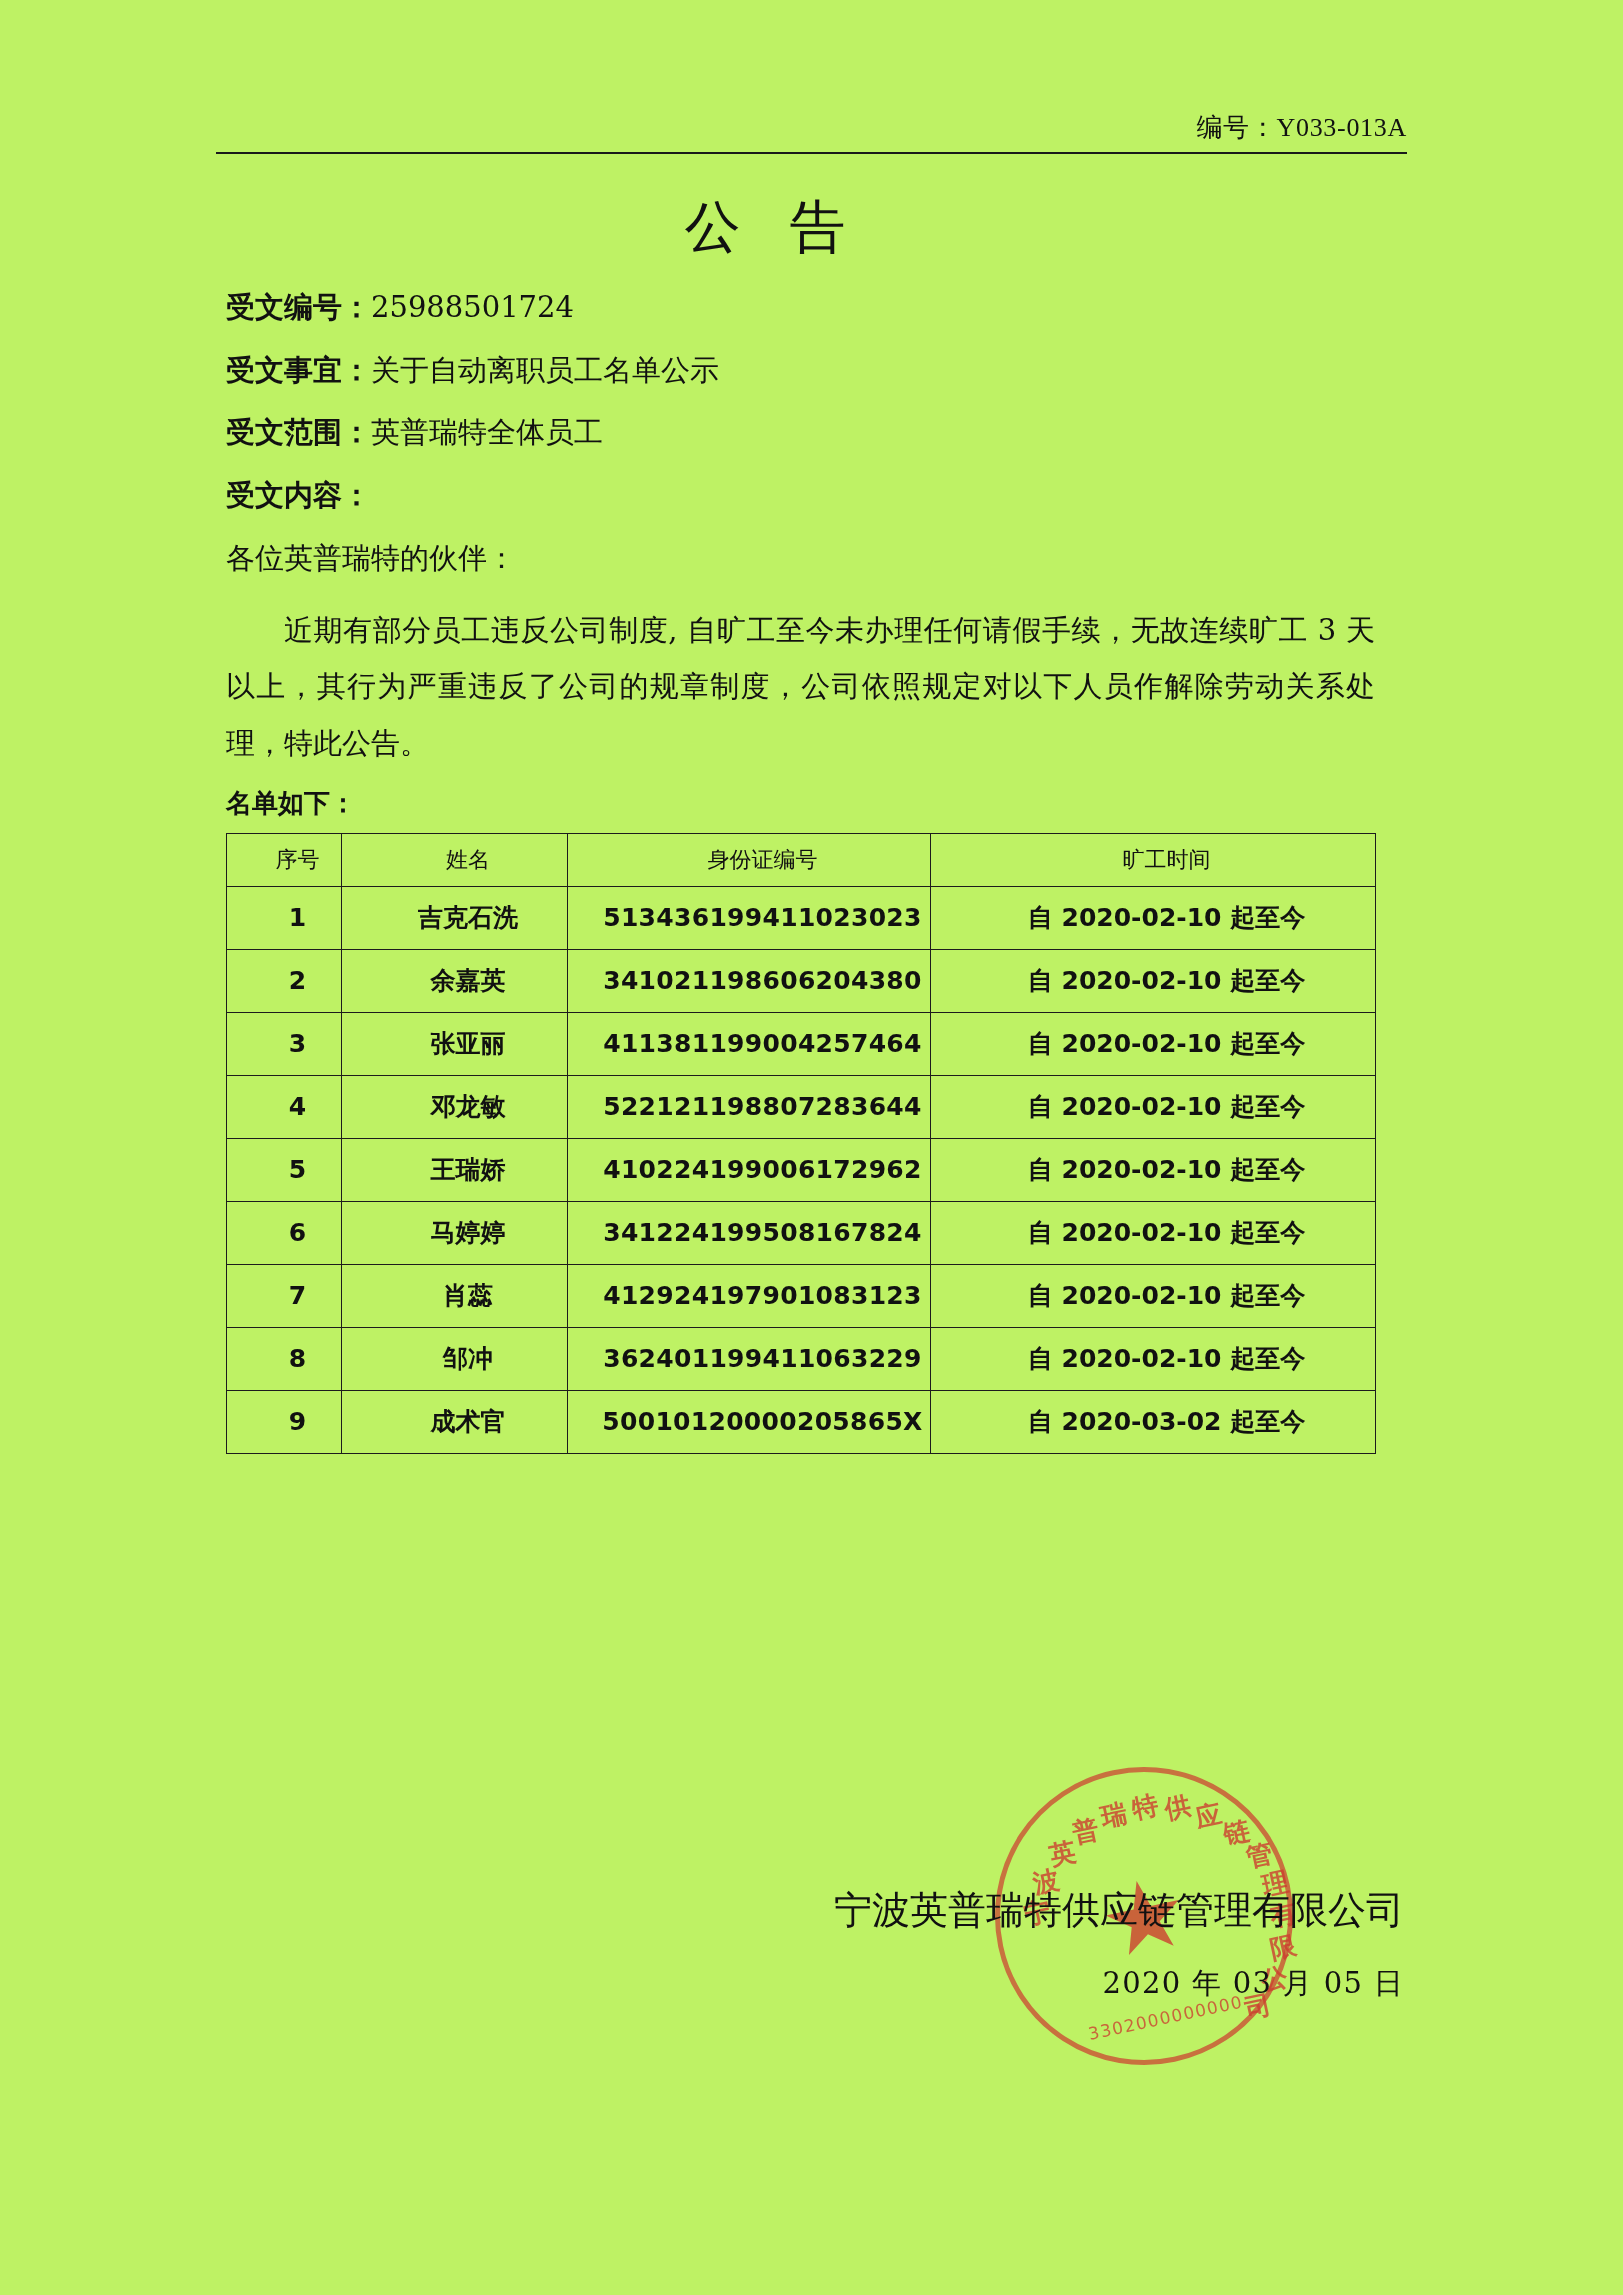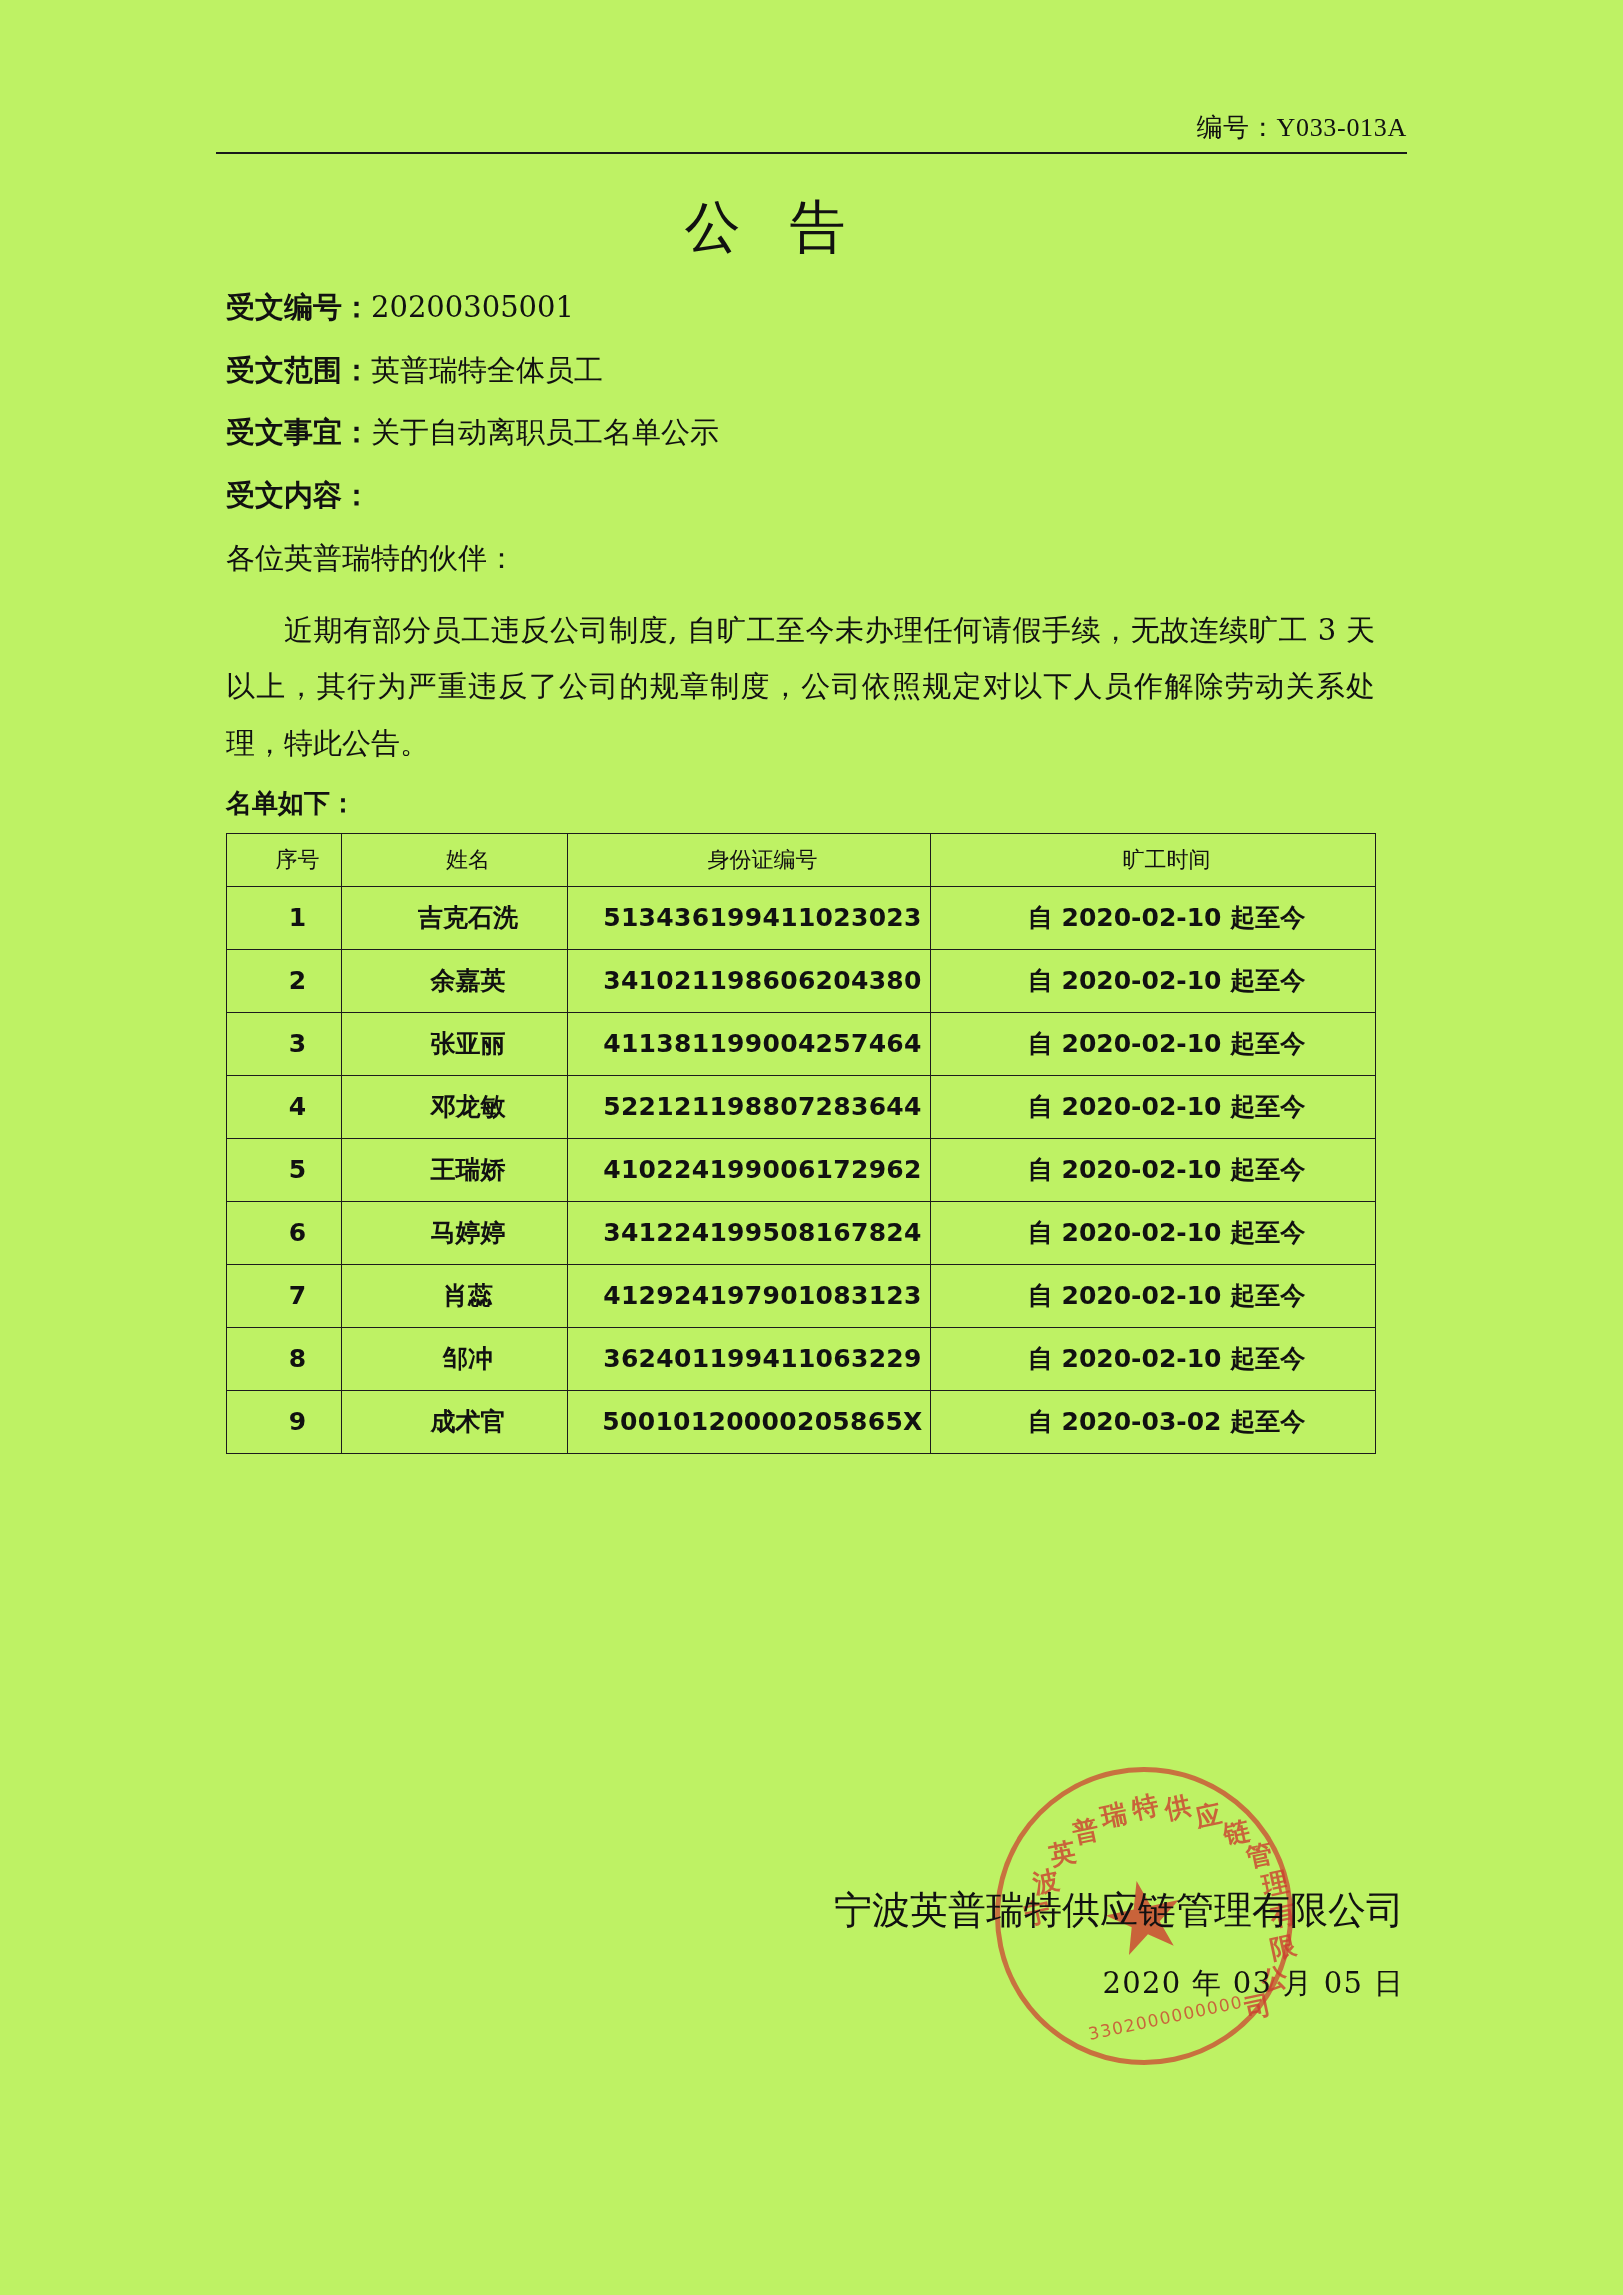--- a/index.html
+++ b/index.html
@@ -205,29 +205,29 @@
     <span class="label">编号：</span><span class="value">Y033-013A</span>
   </div>
 
   <div class="header-rule"></div>
 
   <div class="title">公 告</div>
 
   <div class="body-area">
 
     <div class="meta-line">
-      <span class="k">受文编号：</span><span class="v">20200305001</span>
+      <span class="k">受文编号：</span><span class="v">25988501724</span>
+    </div>
+
+    <div class="meta-line">
+      <span class="k">受文事宜：</span><span class="v">关于自动离职员工名单公示</span>
     </div>
 
     <div class="meta-line">
       <span class="k">受文范围：</span><span class="v">英普瑞特全体员工</span>
-    </div>
-
-    <div class="meta-line">
-      <span class="k">受文事宜：</span><span class="v">关于自动离职员工名单公示</span>
     </div>
 
     <div class="meta-line only-key">
       <span class="k">受文内容：</span>
     </div>
 
     <div class="salutation">各位英普瑞特的伙伴：</div>
 
     <div class="para">近期有部分员工违反公司制度, 自旷工至今未办理任何请假手续，无故连续旷工 3 天以上，其行为严重违反了公司的规章制度，公司依照规定对以下人员作解除劳动关系处理，特此公告。</div>
 

